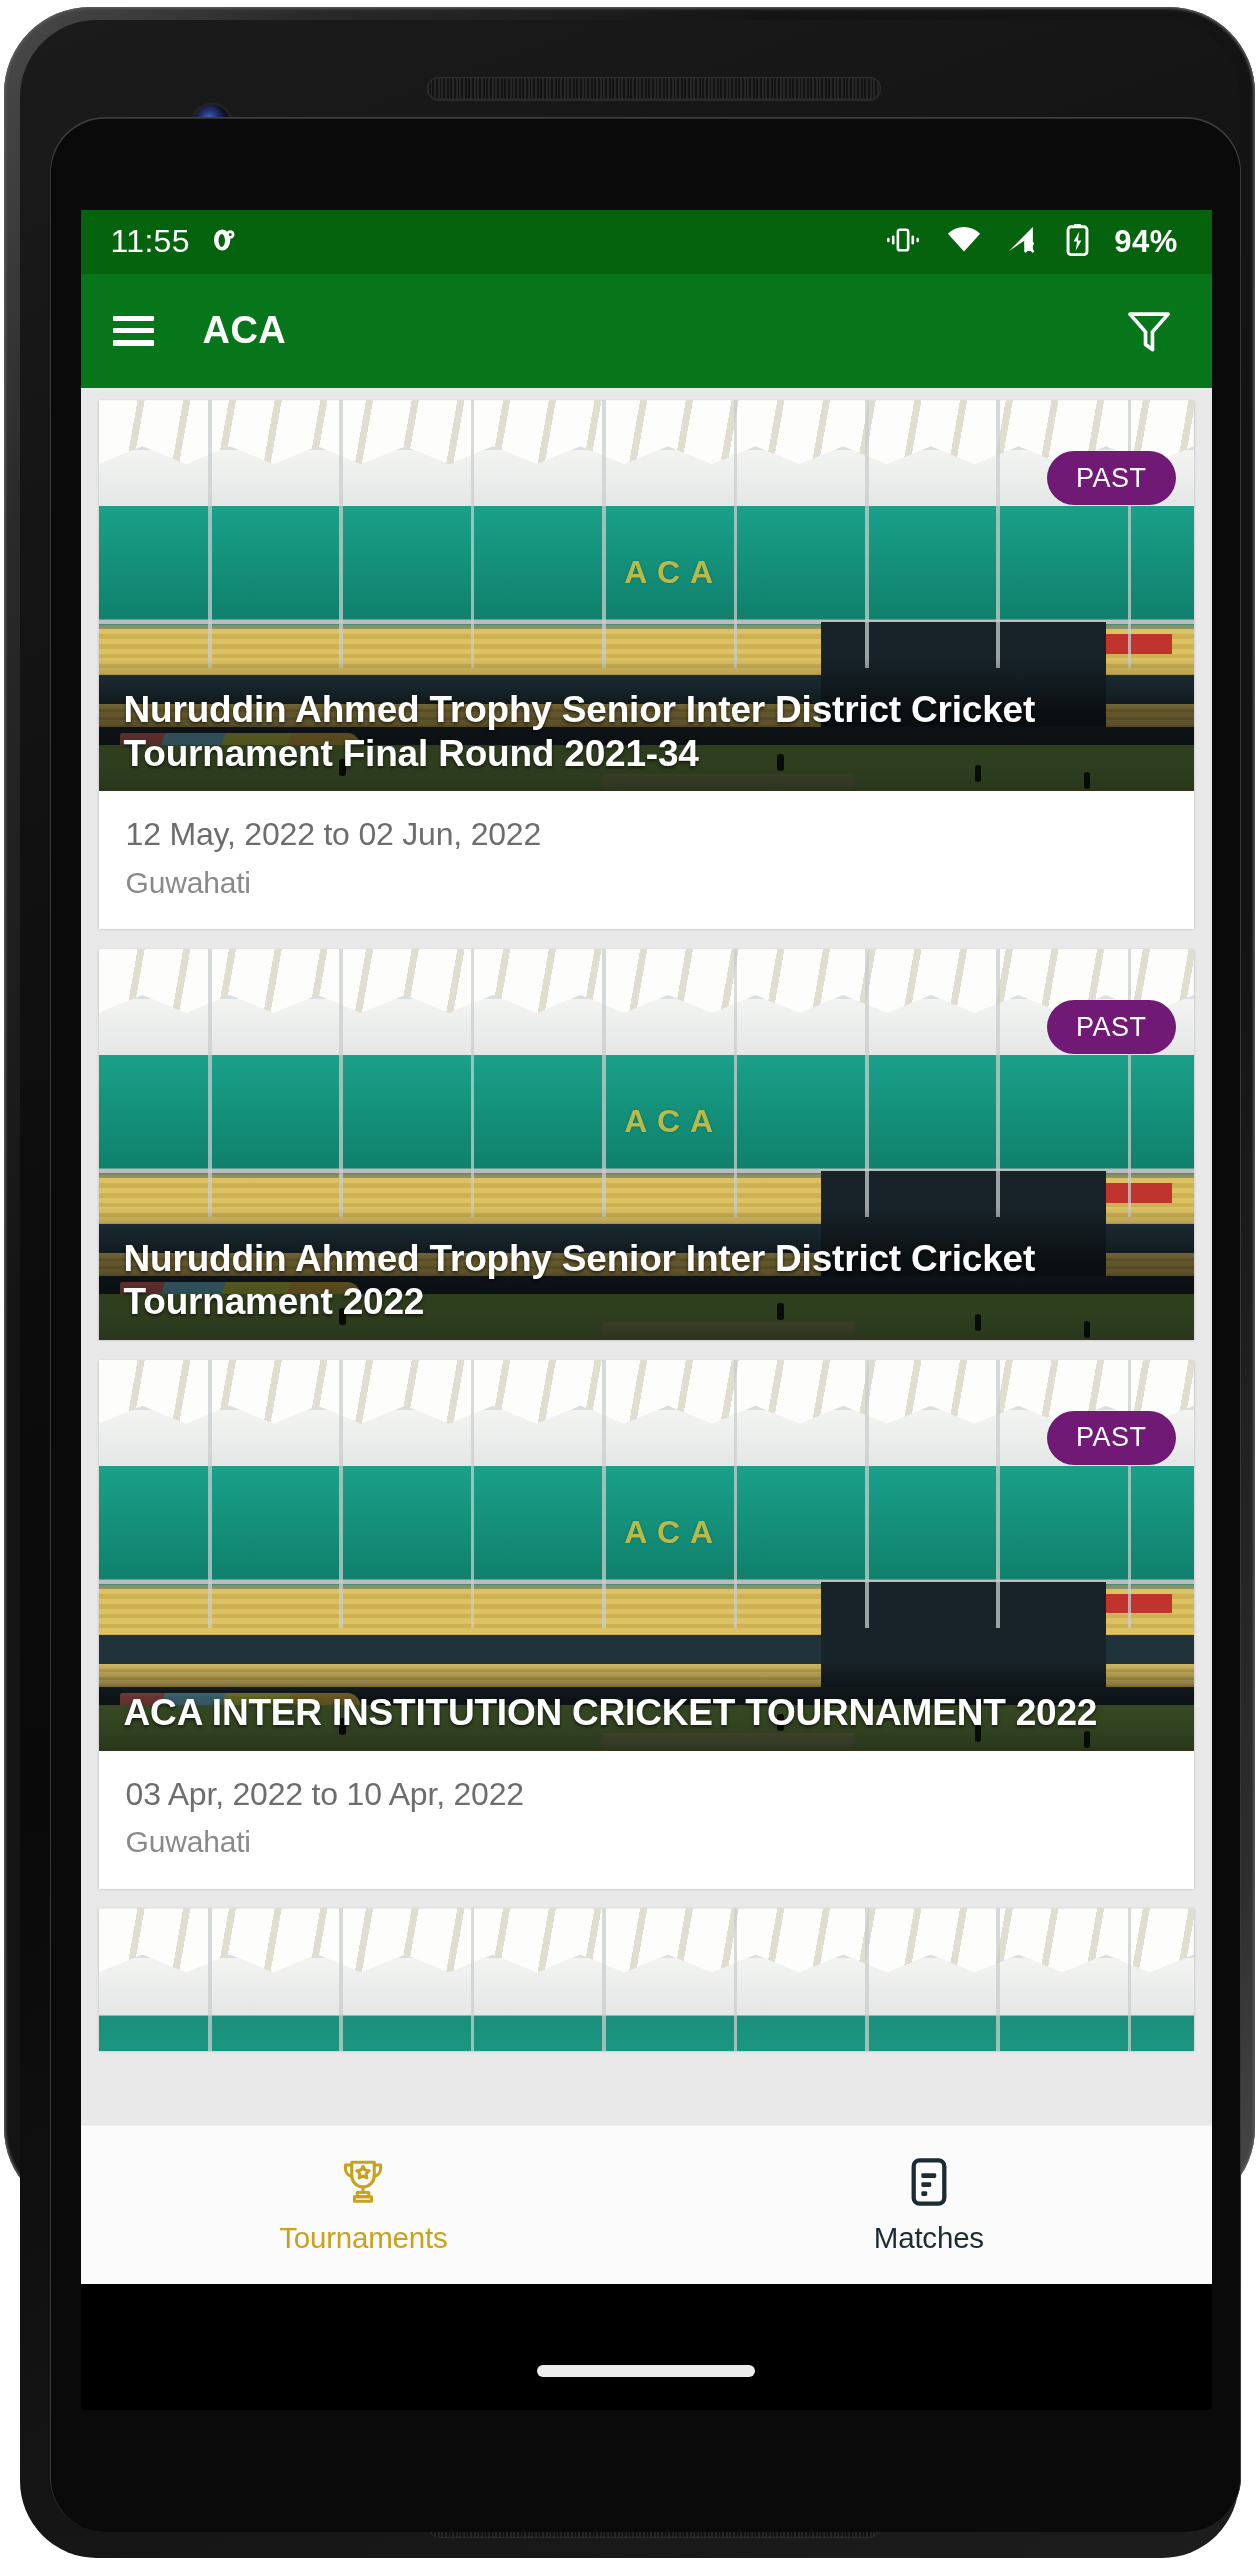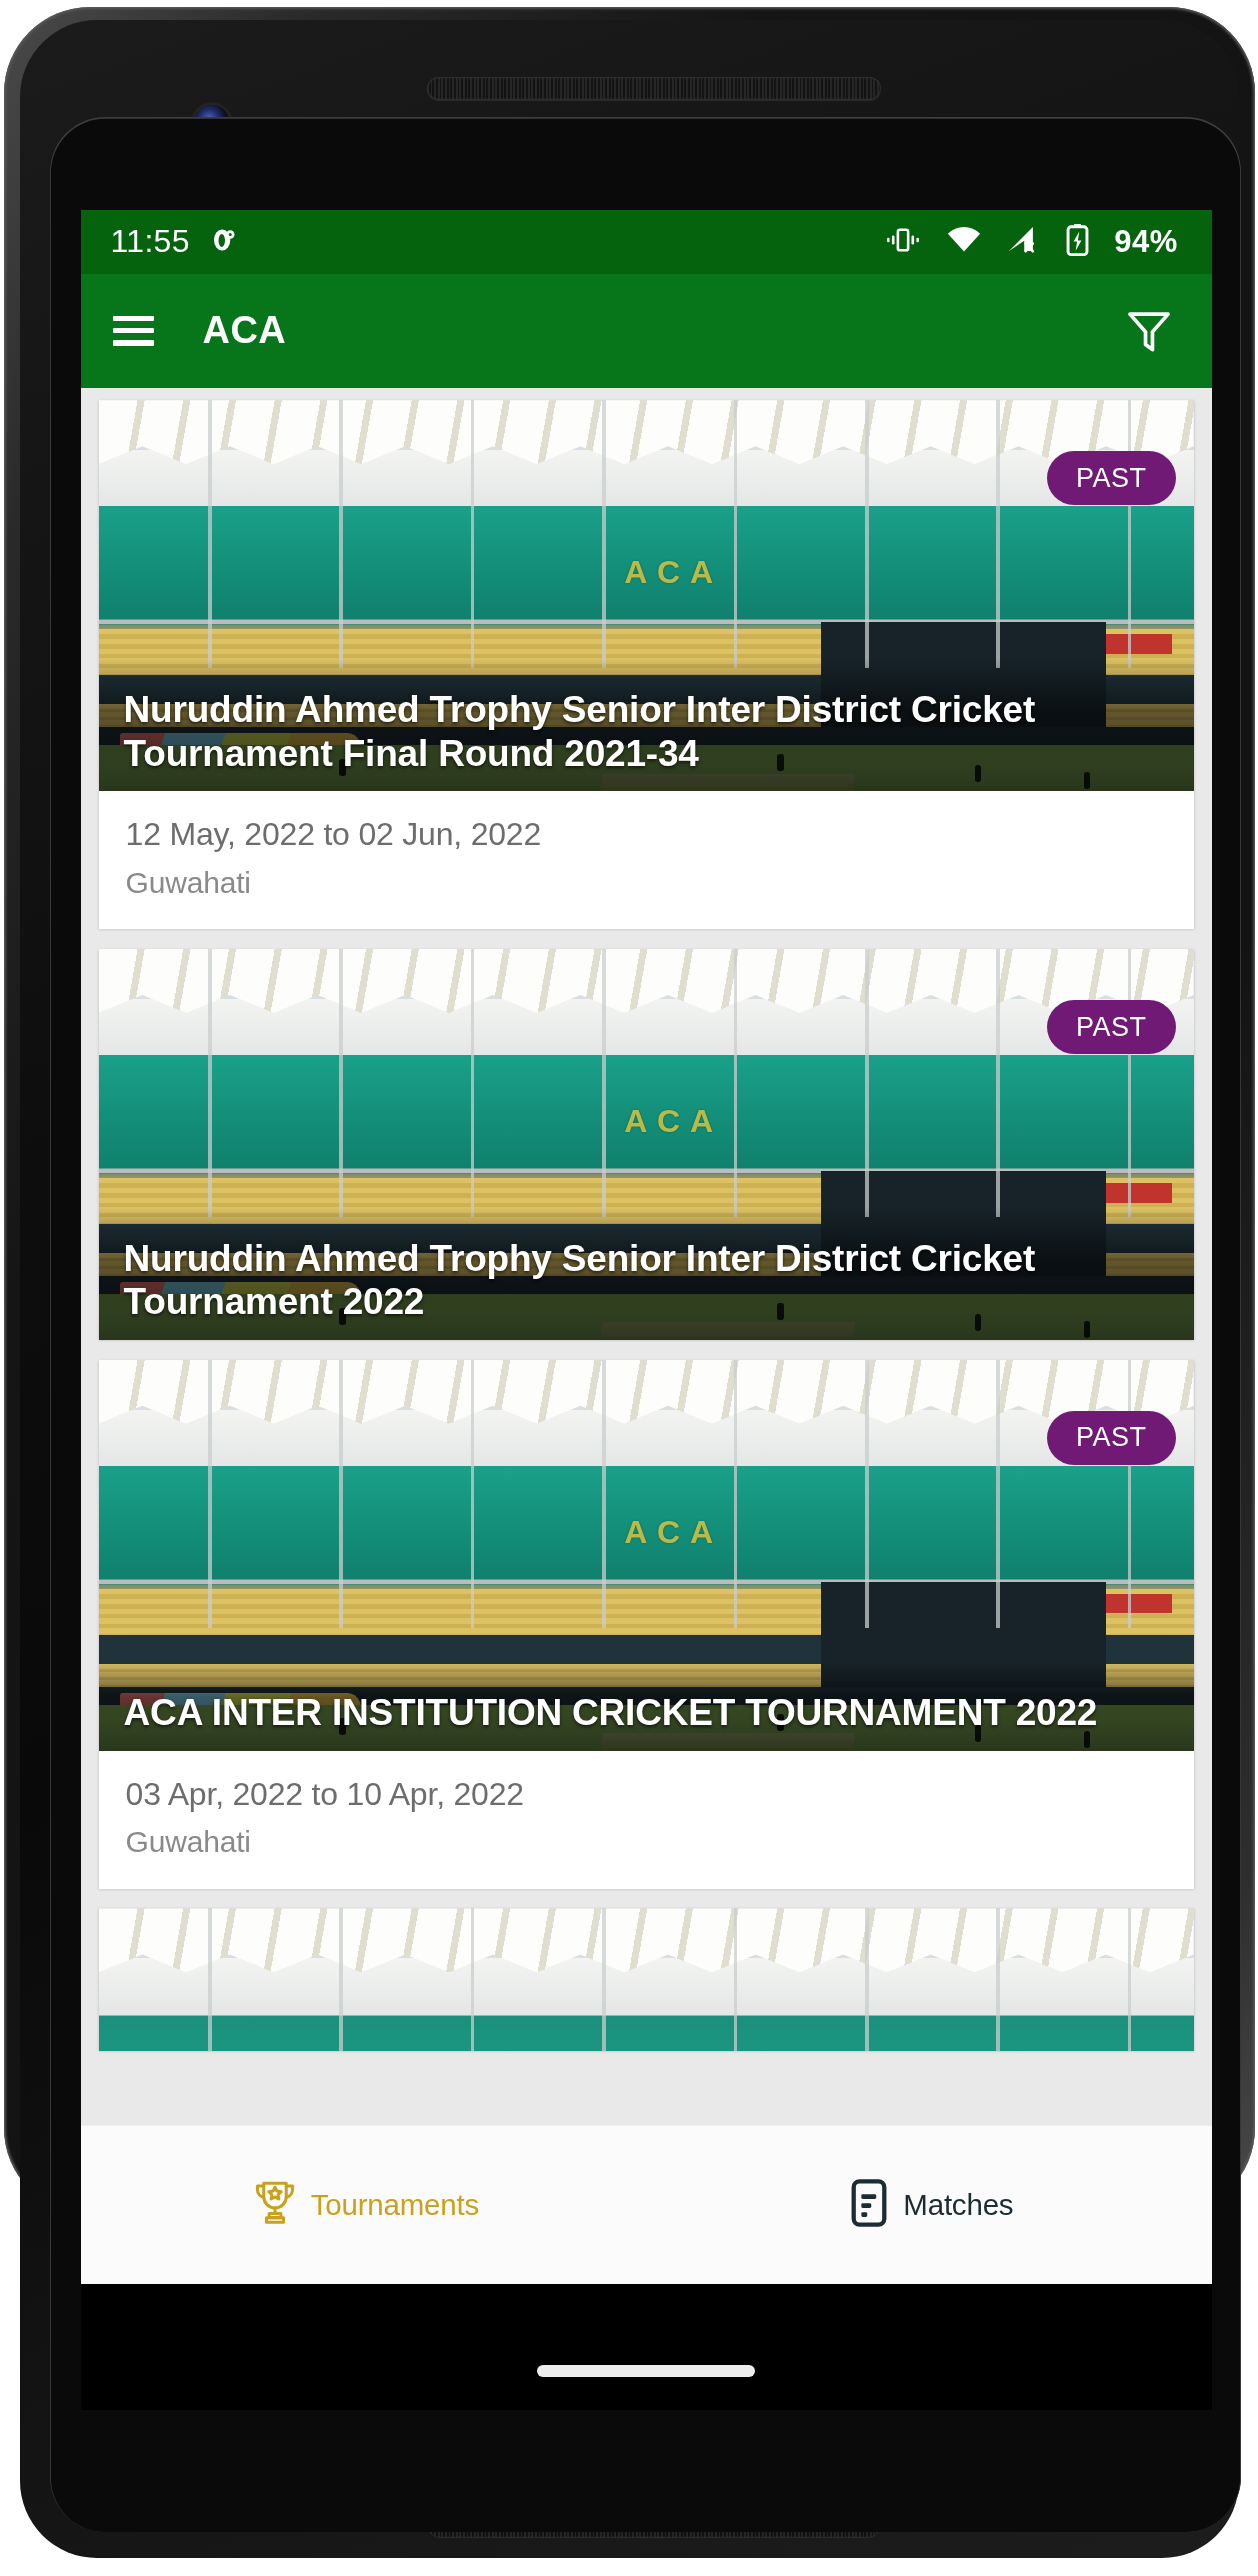--- a/index.html
+++ b/index.html
@@ -273,21 +273,21 @@
     left: 0; bottom: 0;
     width: 100%;
     height: 159px;
     background: #fbfbfb;
     display: flex;
     align-items: center;
     border-top: 0.9px solid #efefef;
   }
   .nav-item {
     flex: 1;
-    display: flex; flex-direction: row;
+    display: flex; flex-direction: column;
     align-items: center; justify-content: center;
     gap: 9px;
   }
   .nav-label { font-size: 29.5px; letter-spacing: -0.2px; }
   .nav-item.active .nav-label { color: #c8a21c; }
   .nav-item .nav-label { color: #1c2c33; }
 
   
   .gesture-area {
     position: absolute; left: 0; bottom: 0;

